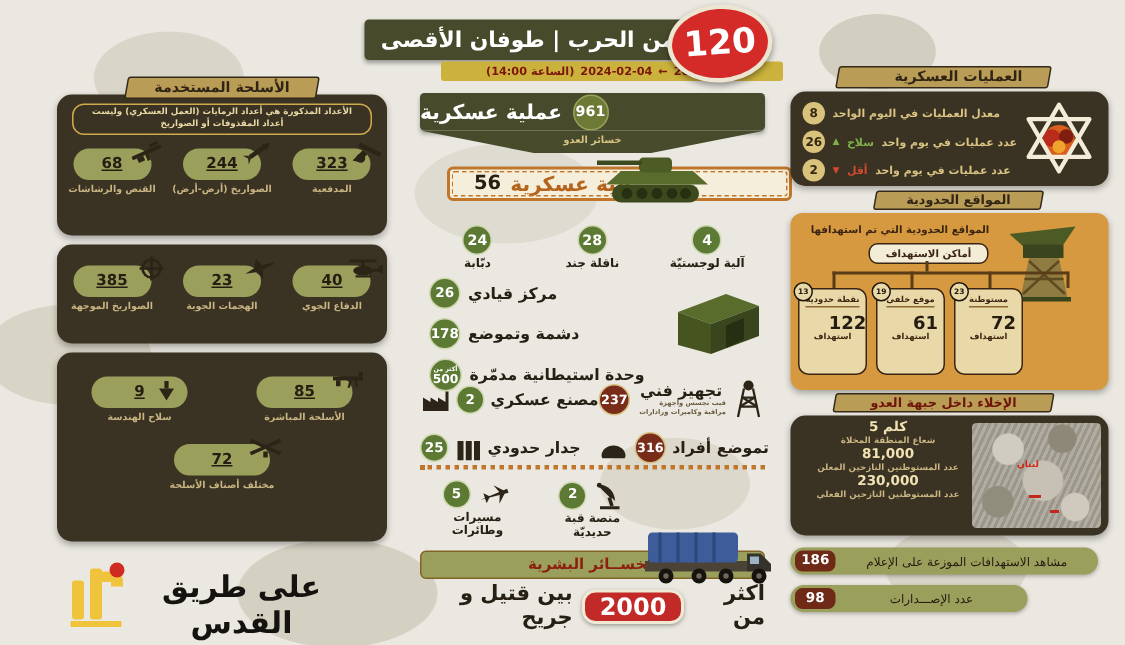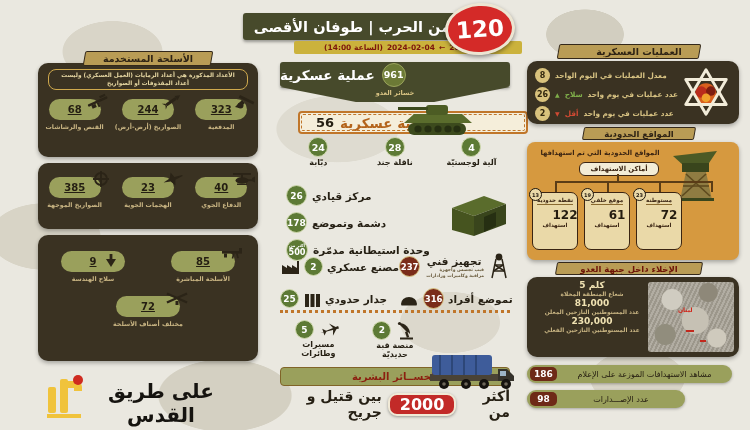--- a/index.html
+++ b/index.html
@@ -336,21 +336,21 @@
       <rect x="30" y="8" width="22" height="10" rx="3" fill="#4c5c24"></rect>
       <rect x="2" y="10" width="30" height="3" fill="#3c4a1d"></rect>
     </svg>
   </div>
 
   <div class="abs m-veh">
     <span class="v">56</span>
     <span class="l">آلية عسكرية</span>
   </div>
 
-  <div class="abs tricol" style="left:280px;top:137px;width:230px;">
+  <div class="abs tricol" style="left:280px;top:150px;width:230px;">
     <div class="tcol">
       <div class="gc" style="width:20px;height:20px;font-size:9.5px;">24</div>
       <div class="tclabel">دبّابة</div>
     </div>
     <div class="tcol">
       <div class="gc" style="width:20px;height:20px;font-size:9.5px;">28</div>
       <div class="tclabel">ناقلة جند</div>
     </div>
     <div class="tcol">
       <div class="gc" style="width:20px;height:20px;font-size:9.5px;">4</div>

